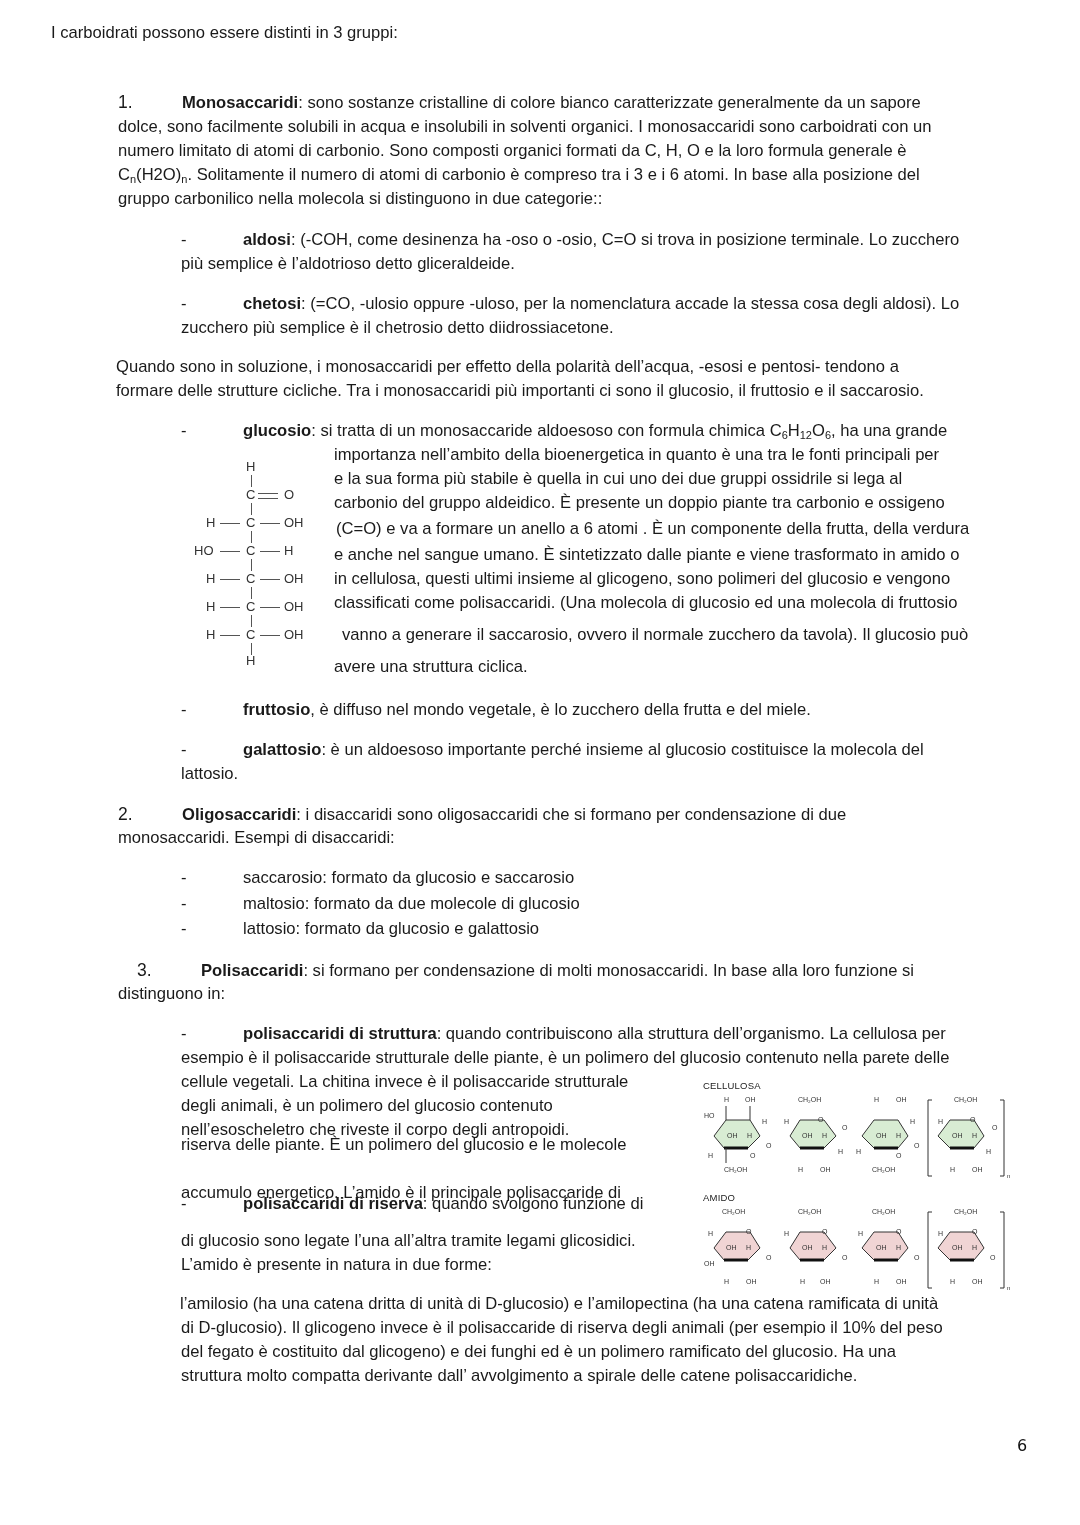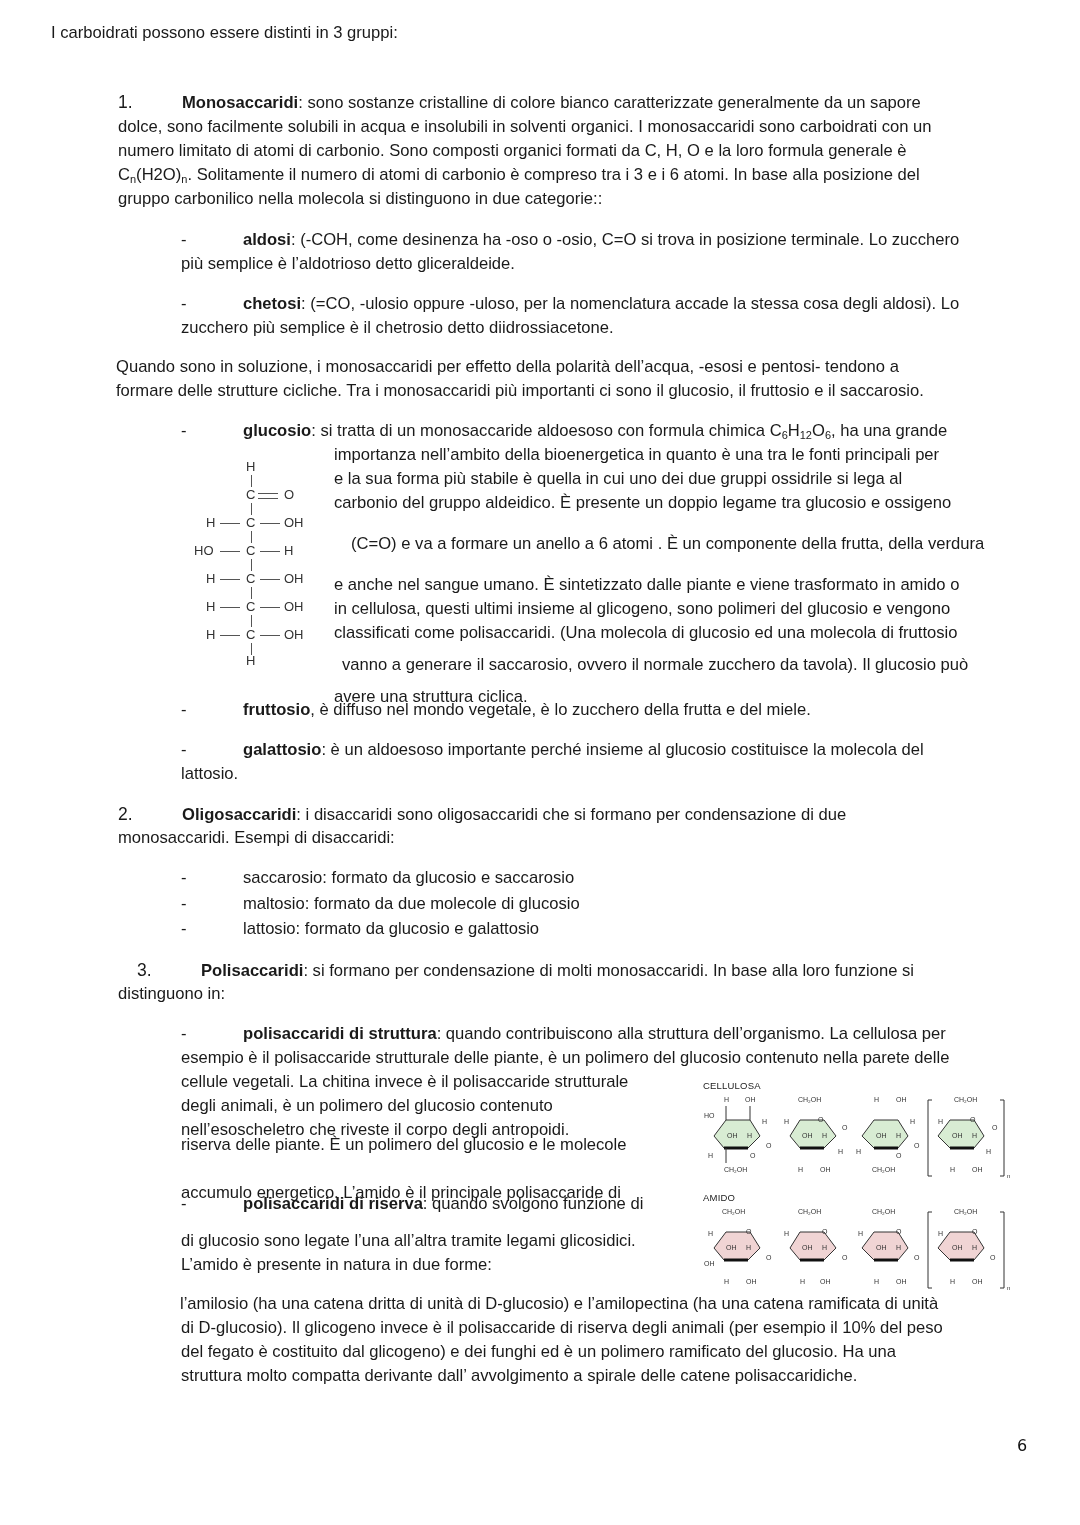--- a/index.html
+++ b/index.html
@@ -51,22 +51,22 @@
 
   <p class="p" style="left:116px; top:355px;">Quando sono in soluzione, i monosaccaridi per effetto della polarità dell’acqua, -esosi e pentosi- tendono a</p>
   <p class="p" style="left:116px; top:379px;">formare delle strutture cicliche. Tra i monosaccaridi più importanti ci sono il glucosio, il fruttosio e il saccarosio.</p>
 
   <p class="p" style="left:181px; top:419px;">
     <span class="dash">-</span><b>glucosio</b><span>: si tratta di un monosaccaride aldoesoso con formula chimica C</span><sub>6</sub><span>H</span><sub>12</sub><span>O</span><sub>6</sub><span>, ha una grande</span>
   </p>
   <div class="abs" style="left:334px; top:443px;">
     <p style="margin:0;">importanza nell’ambito della bioenergetica in quanto è una tra le fonti principali per</p>
     <p style="margin:0;">e la sua forma più stabile è quella in cui uno dei due gruppi ossidrile si lega al</p>
-    <p style="margin:0;">carbonio del gruppo aldeidico. È presente un doppio legame tra glucosio e ossigeno</p>
-    <p style="margin:17px;">(C=O) e va a formare un anello a 6 atomi . È un componente della frutta, della verdura</p>
+    <p style="margin:0;">carbonio del gruppo aldeidico. È presente un doppio piante tra carbonio e ossigeno</p>
+    <p style="margin:2px;">(C=O) e va a formare un anello a 6 atomi . È un componente della frutta, della verdura</p>
     <p style="margin:0;">e anche nel sangue umano. È sintetizzato dalle piante e viene trasformato in amido o</p>
     <p style="margin:0;">in cellulosa, questi ultimi insieme al glicogeno, sono polimeri del glucosio e vengono</p>
     <p style="margin:0;">classificati come polisaccaridi. (Una molecola di glucosio ed una molecola di fruttosio</p>
     <p style="margin:8px;">vanno a generare il saccarosio, ovvero il normale zucchero da tavola). Il glucosio può</p>
     <p style="margin:0;">avere una struttura ciclica.</p>
   </div>
 
   <div class="fischer">
     <span style="left:56px; top:2px;">H</span>
     <div class="vl" style="left:61px; top:17px; height:12px;"></div>

